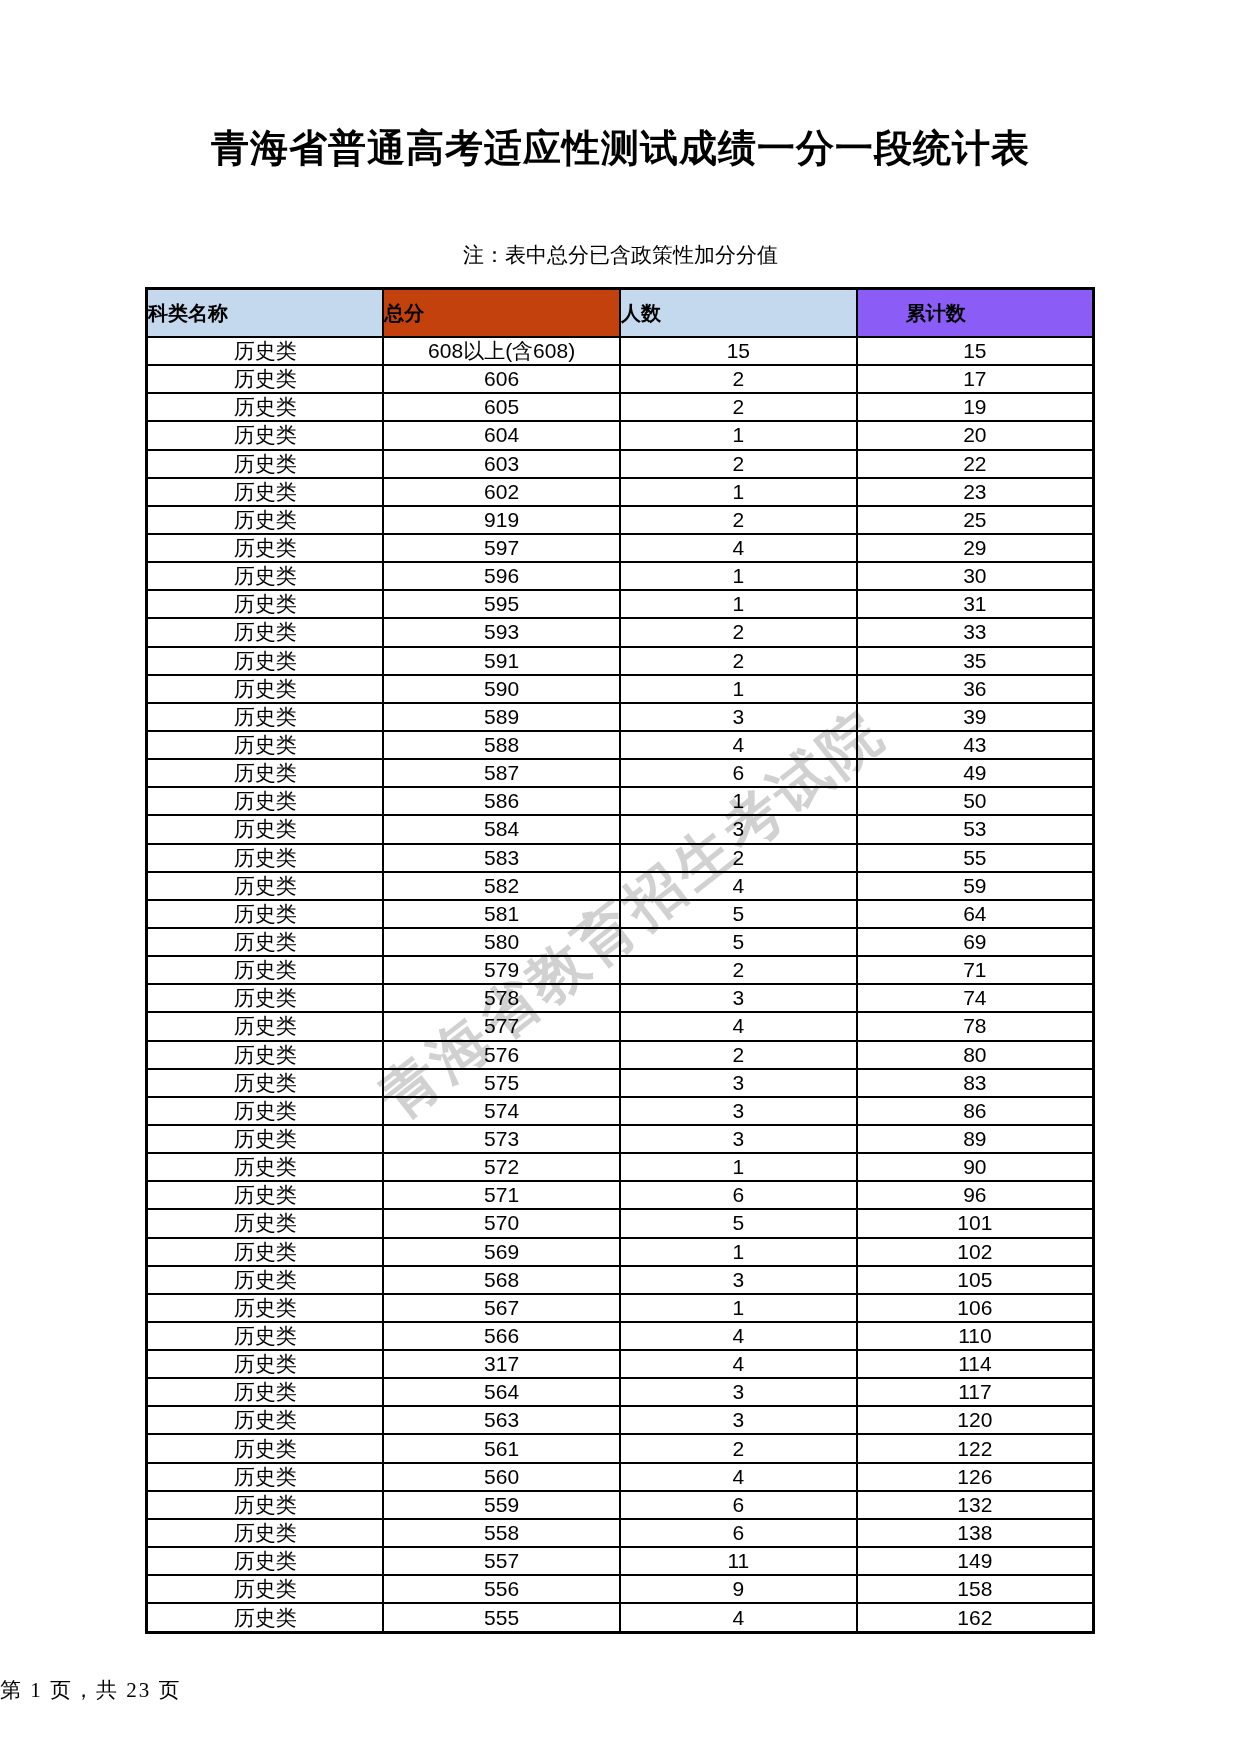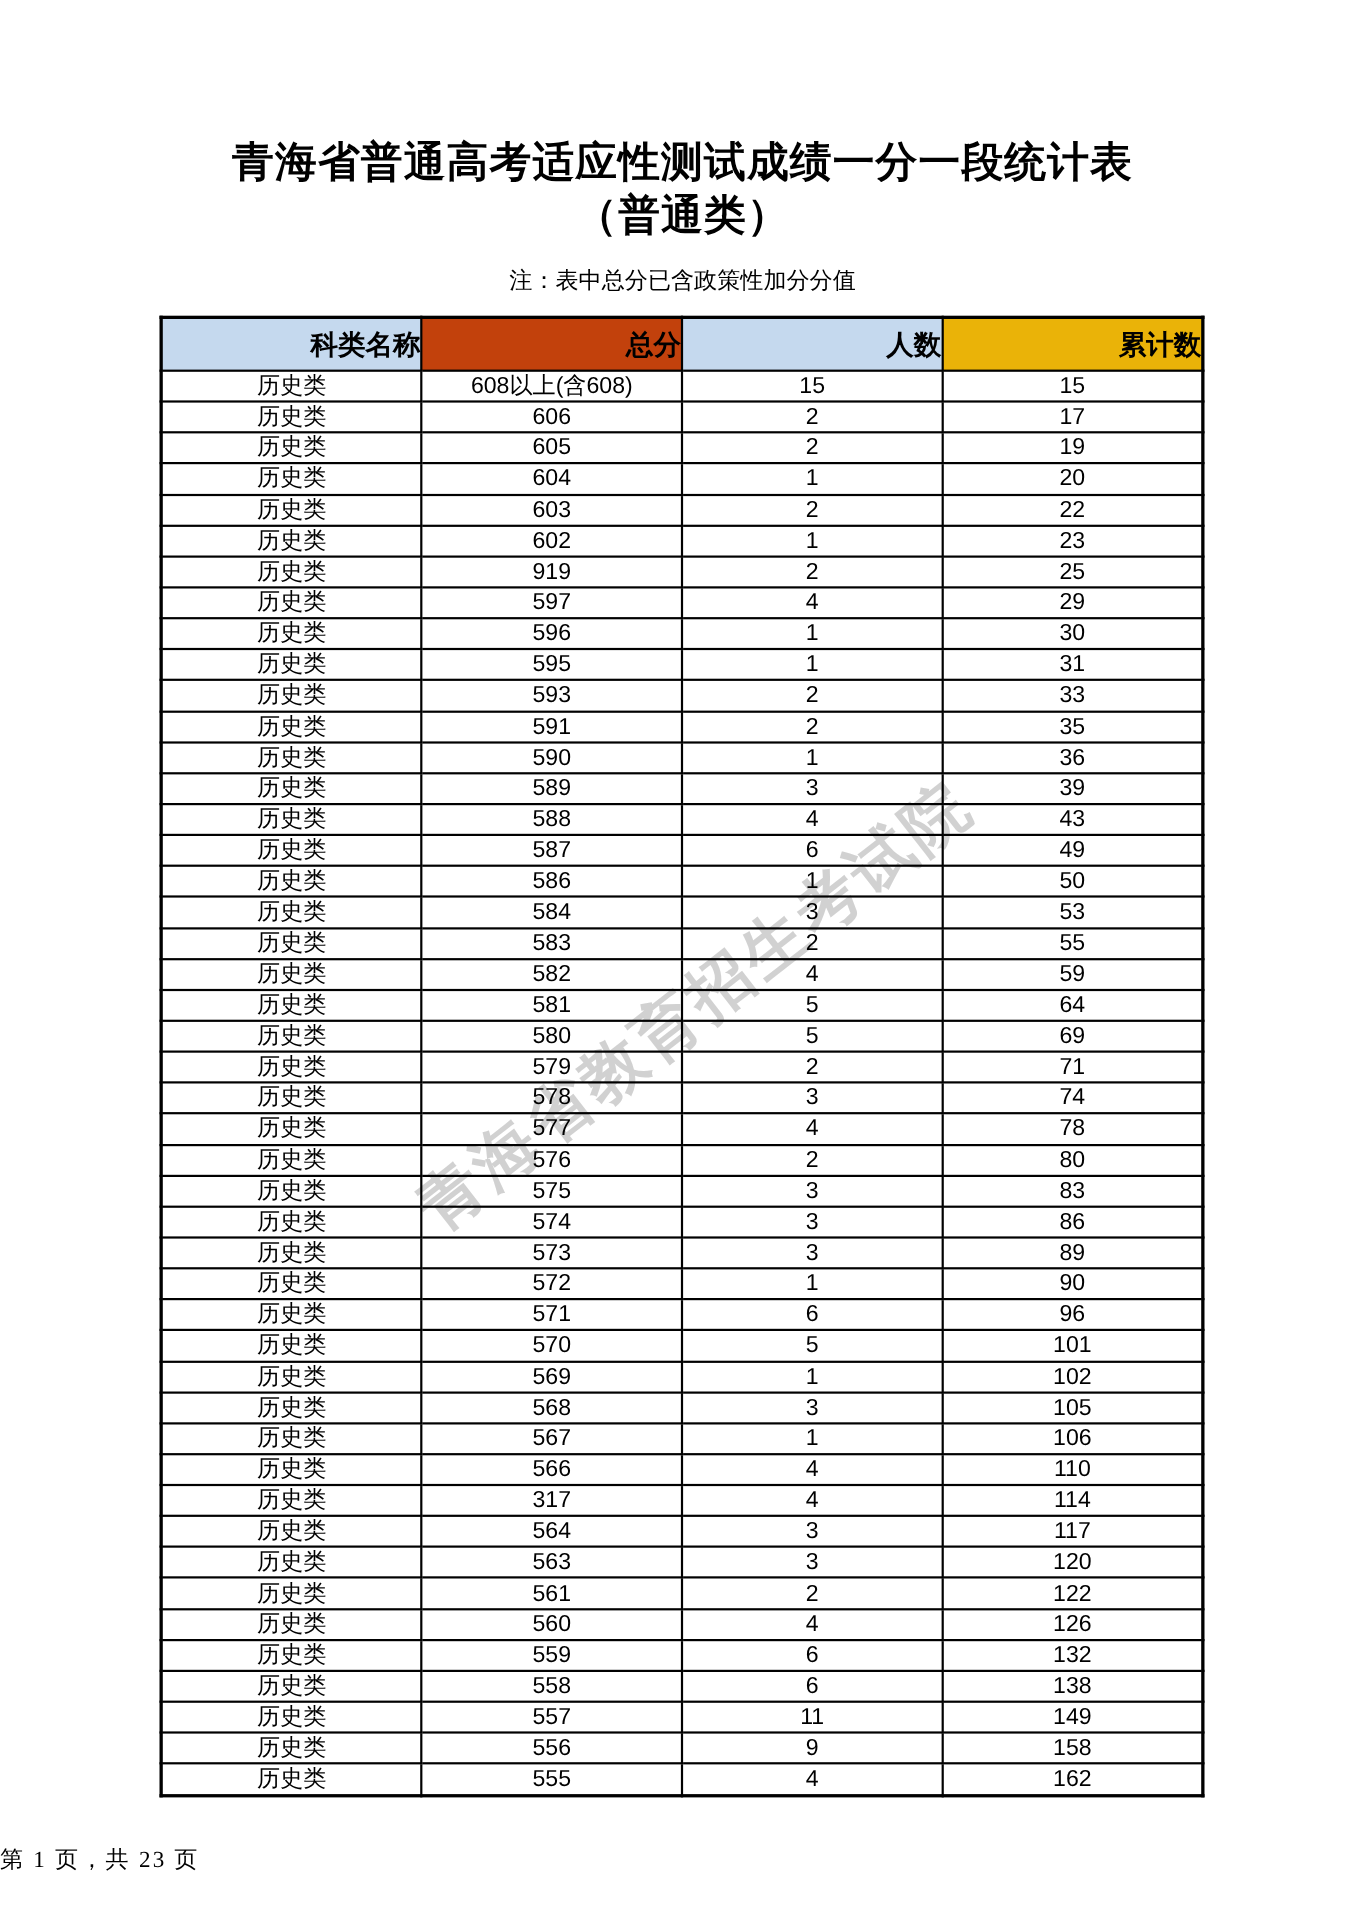--- a/index.html
+++ b/index.html
@@ -71,22 +71,22 @@
   table.score-table td {
     border: 2px solid #000000;
   }
   table.score-table {
     border-width: 3px;
   }
   table.score-table th {
     height: 46px;
     font-family: Liberation Serif, serif;
     font-weight: bold;
-    font-size: 25px;
-    text-align: right;
+    font-size: 20px;
+    text-align: left;
     vertical-align: middle;
     padding: 0;
   }
   table.score-table td {
     font-size: 21px;
     text-align: center;
     vertical-align: middle;
     padding: 0;
     line-height: 1.05;
     background: transparent;
@@ -107,38 +107,37 @@
 </style>
 </head>
 <body>
 
 <div class="page">
 
   <div class="watermark">青海省教育招生考试院</div>
 
   <div class="doc-title">
     <div>青海省普通高考适应性测试成绩一分一段统计表</div>
-    <div>（普通类）</div>
   </div>
 
   <div class="doc-note">注：表中总分已含政策性加分分值</div>
 
   <table class="score-table">
     <colgroup>
       <col>
         <col>
         <col>
         <col>
     </colgroup>
     <thead>
       <tr>
           <th style="background: rgb(197, 217, 238);">科类名称</th>
           <th style="background: #c2410c;">总分</th>
           <th style="background: rgb(197, 217, 238);">人数</th>
-          <th style="background: #eab308;">累计数</th>
+          <th style="background: #8b5cf6; padding-left: 48px;">累计数</th>
         </tr>
     </thead>
     <tbody>
         <tr>
           <td>历史类</td>
           <td>608以上(含608)</td>
           <td>15</td>
           <td>15</td>
         </tr>
         <tr>

